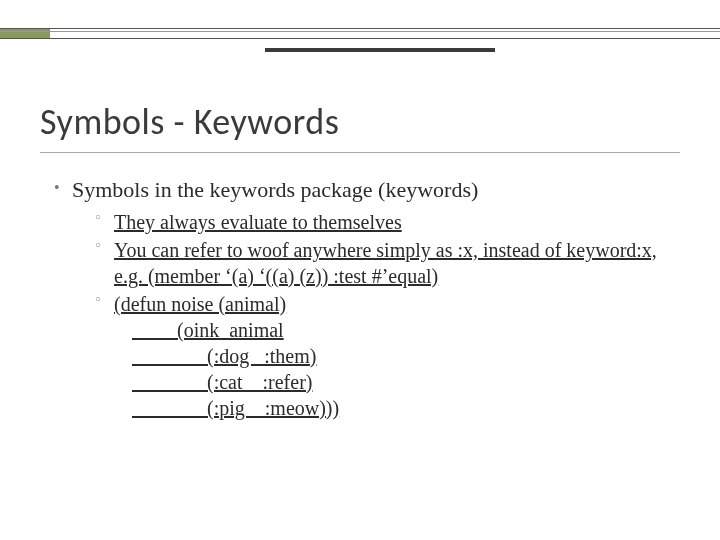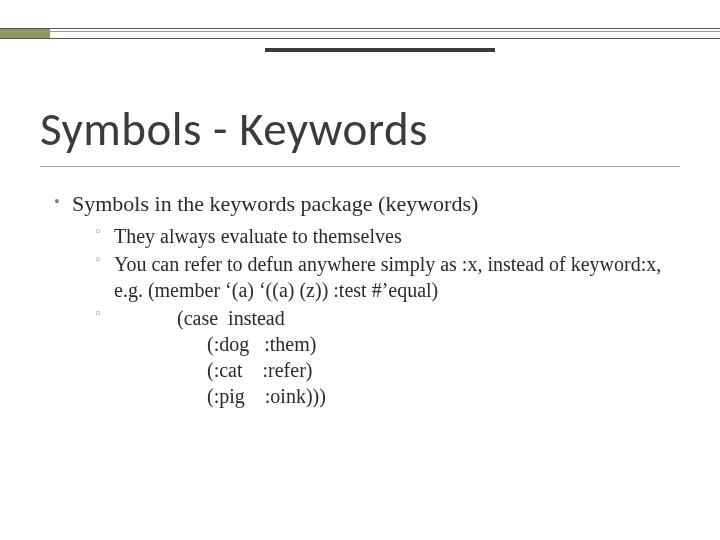--- a/index.html
+++ b/index.html
@@ -29,21 +29,21 @@
     background: #3a3a3a;
   }
 
   .slide {
     position: absolute;
     left: 40px; right: 40px;
     top: 100px;
   }
   .title {
     font-family: Calibri, "Segoe UI", Arial, sans-serif;
-    font-size: 47px;
+    font-size: 36px;
     font-weight: 400;
     color: #3b3b3b;
     margin-bottom: 8px;
     letter-spacing: 0.5px;
   }
   .title-rule {
     border: none;
     border-top: 1px solid #aaa;
     margin-bottom: 24px;
     width: 100%;
@@ -66,20 +66,21 @@
     position: absolute;
     left: 0; top: 2px;
     font-size: 16px;
     color: #7a7a7a;
   }
 
   .lvl2 {
     list-style: none;
     padding-left: 24px;
     margin-top: 6px;
+    text-decoration: underline;
   }
   .lvl2 > li {
     position: relative;
     font-family: "Times New Roman", Times, serif;
     font-size: 20px;
     color: #2b2b2b;
     padding-left: 18px;
     line-height: 1.3;
     margin-bottom: 2px;
   }
@@ -115,24 +116,25 @@
   <hr class="title-rule">
 
   <ul class="lvl1">
     <li>
       <span>Symbols in the keywords package (keywords)</span>
       <ul class="lvl2">
         <li>
           <span>They always evaluate to themselves</span>
         </li>
         <li>
-          <span>You can refer to defun anywhere simply as :x, instead of keyword:x, e.g. (member ‘(a) ‘((a) (z)) :test #’equal)</span>
+          <span>You can refer to woof anywhere simply as :x, instead of keyword:x, e.g. (member ‘(a) ‘((a) (z)) :test #’equal)</span>
         </li>
         <li>
-          <div class="codeblock">         (case  instead</div>
+          <span>(defun  noise  (animal)</span>
+          <div class="codeblock">         (oink  animal</div>
           <div class="codeblock">               (:dog   :them)</div>
           <div class="codeblock">               (:cat    :refer)</div>
-          <div class="codeblock">               (:pig    :oink)))</div>
+          <div class="codeblock">               (:pig    :meow)))</div>
         </li>
       </ul>
     </li>
   </ul>
 </div>
 
 </body></html>

